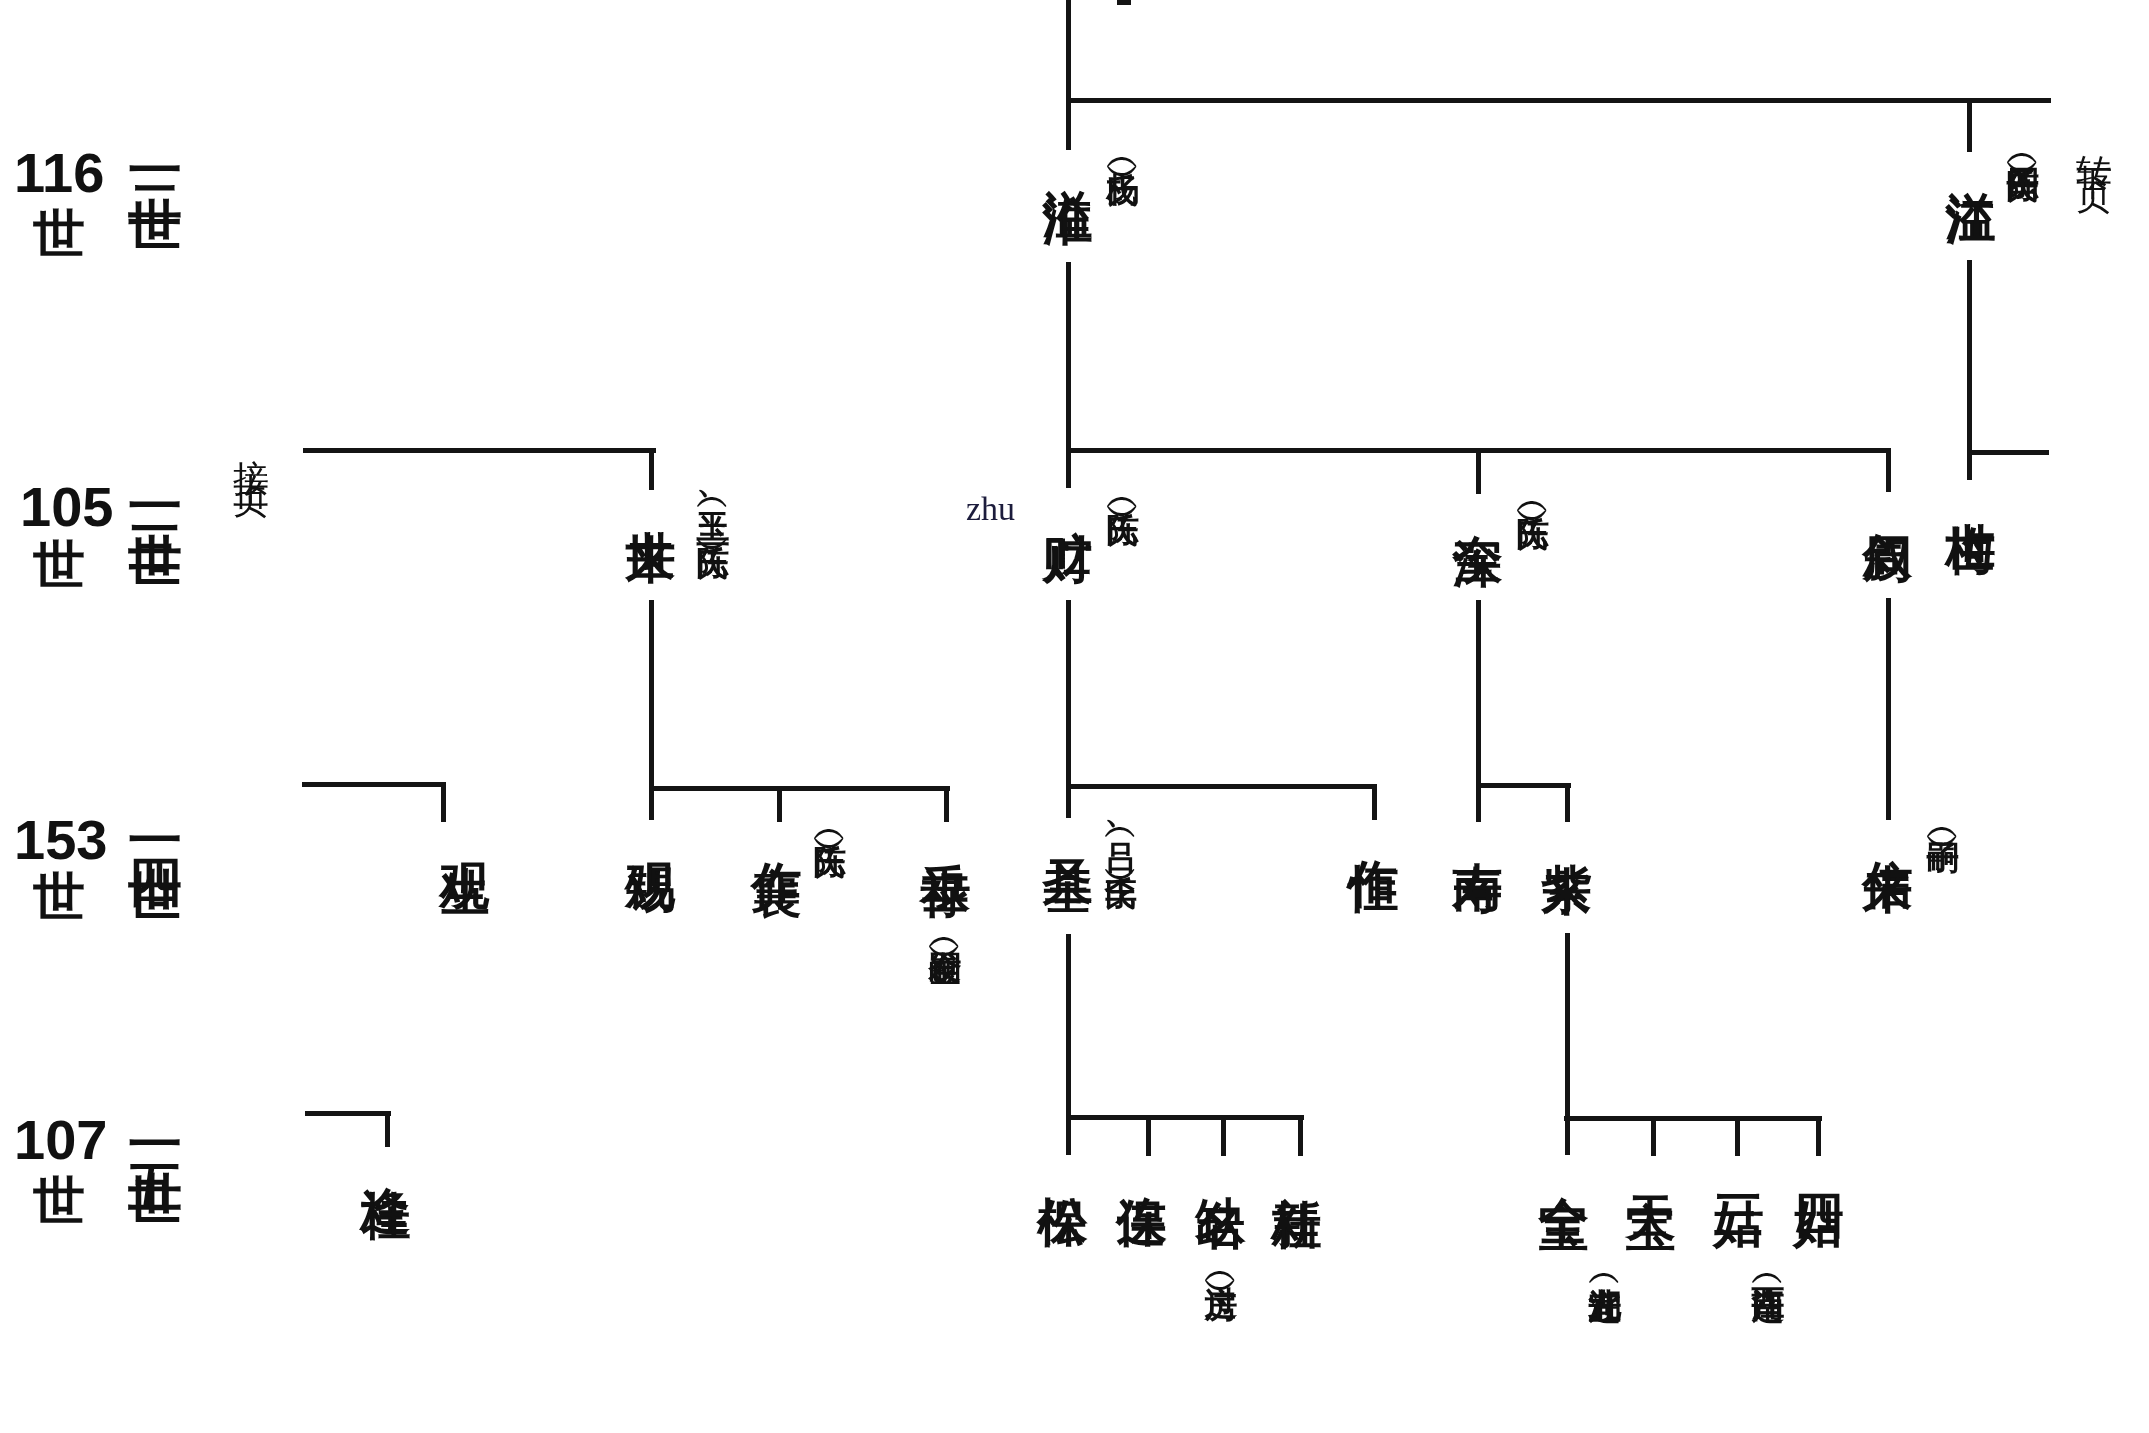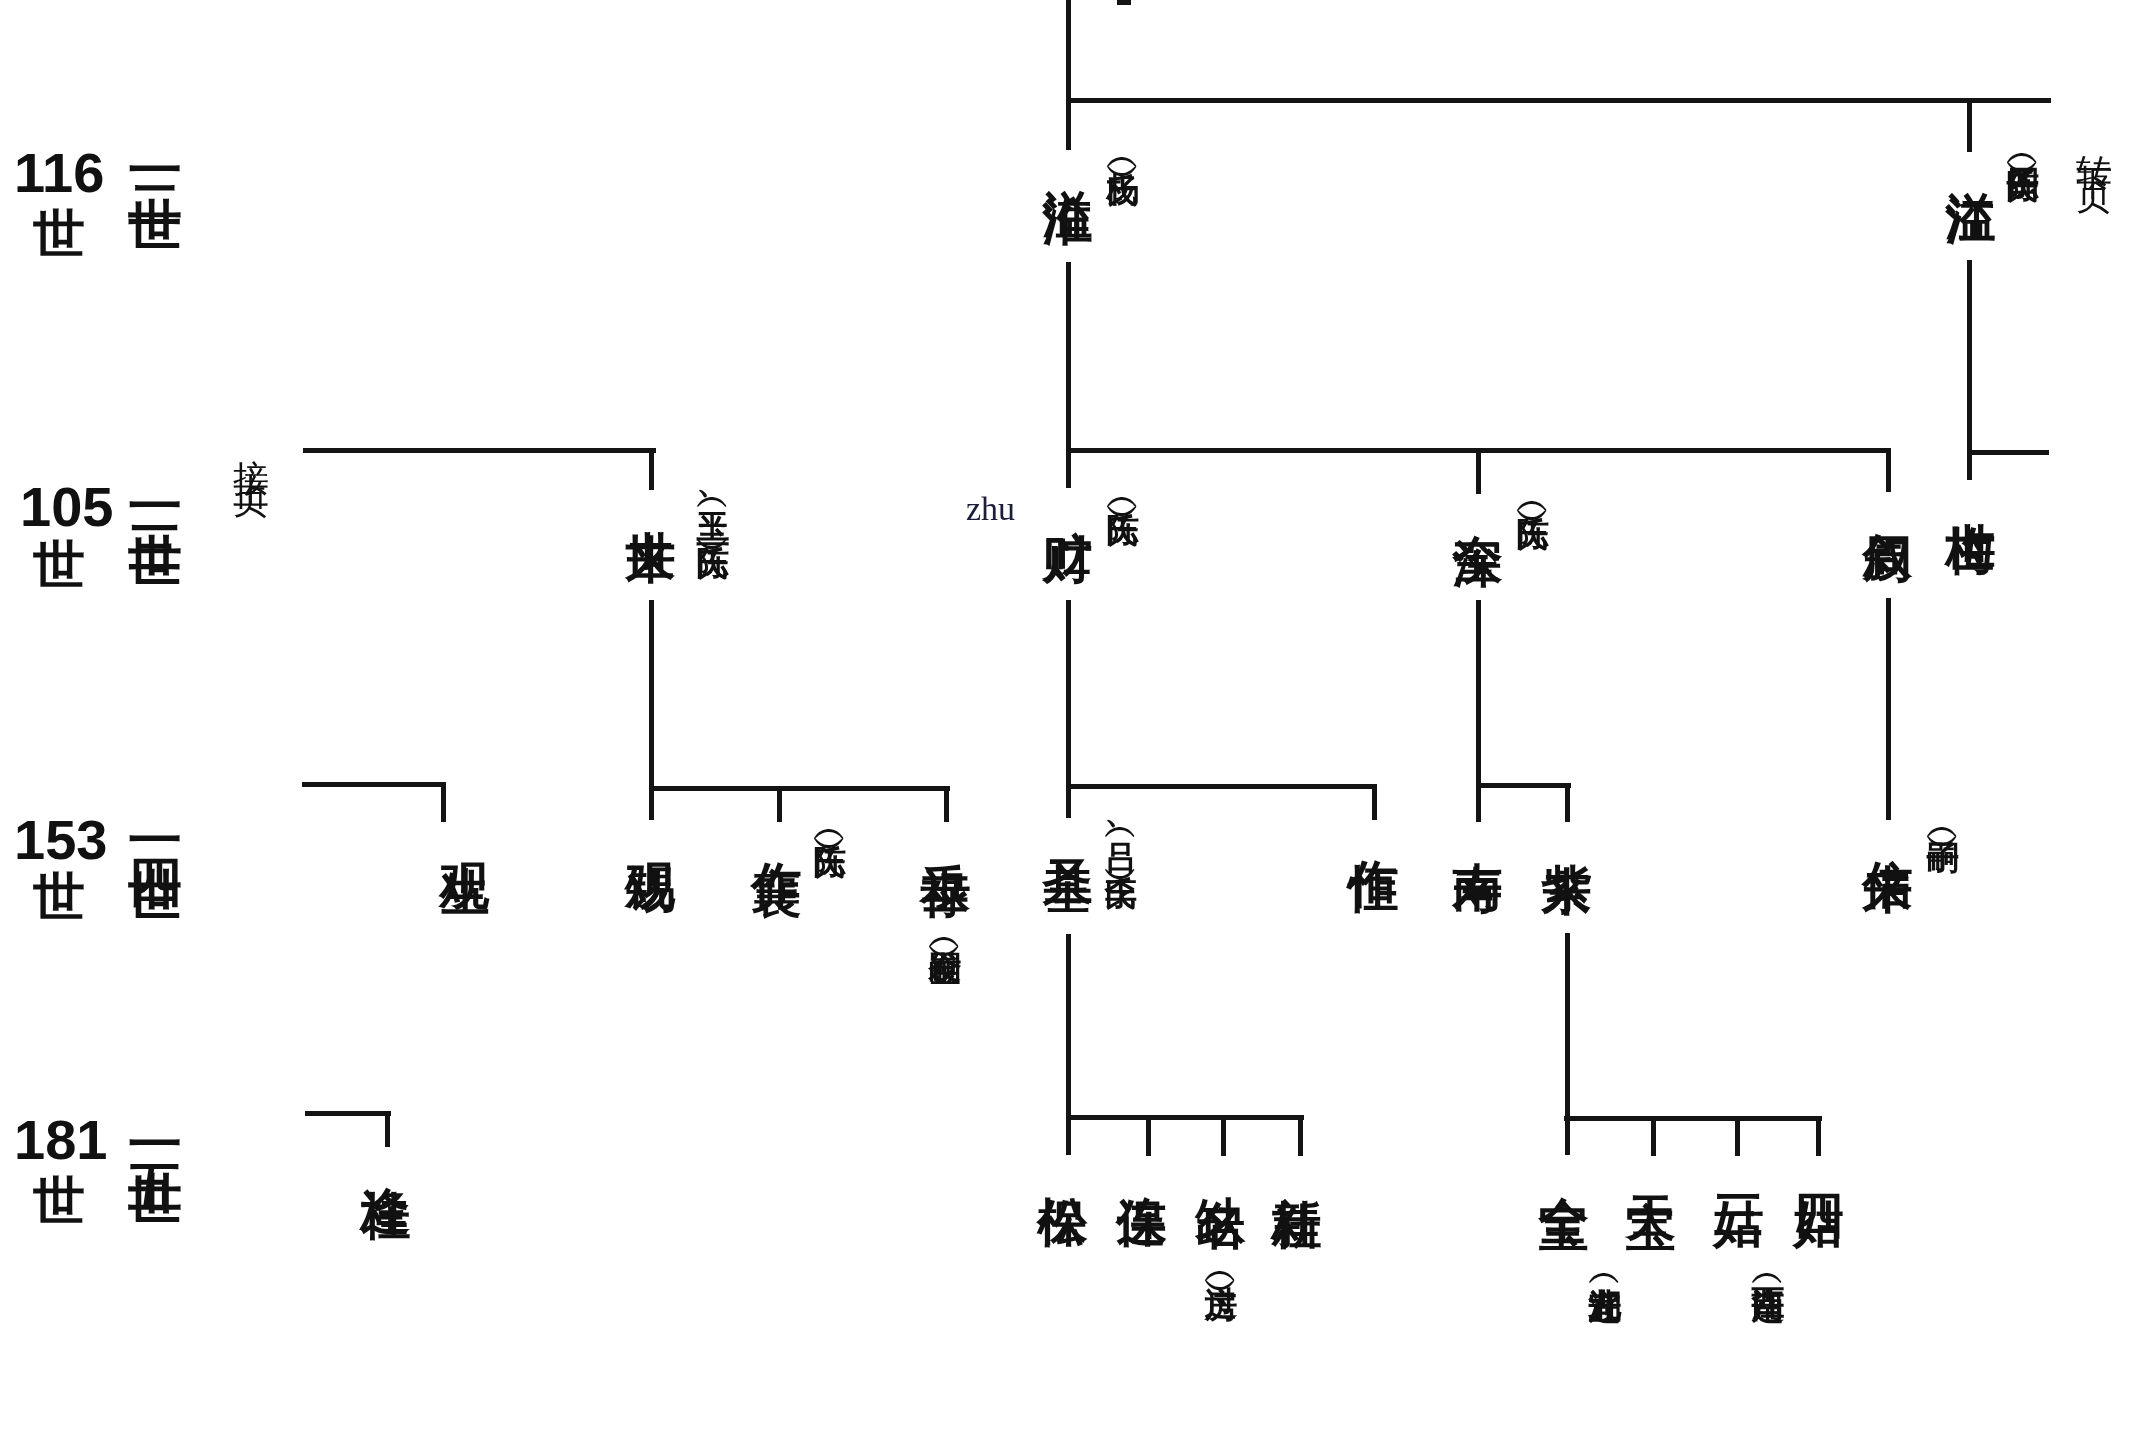--- a/index.html
+++ b/index.html
@@ -124,21 +124,21 @@
   <div class="gen-alt v" style="left:128px;top:142px;">一二世</div>
 
   <div class="gen-num" style="left:14px;top:479px;margin-left:6px;">105</div>
   <div class="gen-shi" style="left:33px;top:540px;">世</div>
   <div class="gen-alt v" style="left:128px;top:478px;">一三世</div>
 
   <div class="gen-num" style="left:14px;top:812px;">153</div>
   <div class="gen-shi" style="left:33px;top:872px;">世</div>
   <div class="gen-alt v" style="left:128px;top:812px;">一四世</div>
 
-  <div class="gen-num" style="left:14px;top:1112px;">181</div>
+  <div class="gen-num" style="left:14px;top:1112px;">107</div>
   <div class="gen-shi" style="left:33px;top:1176px;">世</div>
   <div class="gen-alt v" style="left:128px;top:1116px;">一五世</div>
 
   <div class="pagelabel v" style="left:233px;top:430px;">接上页</div>
   <div class="pagelabel v" style="left:2076px;top:126px;">转下页</div>
 
   <div class="watermark" style="left:966px;top:492px;">zhu</div>
 
   <div class="name v" style="left:1043px;top:150px;">溢淮</div>
   <div class="note v" style="left:1106px;top:146px;">（杨氏）</div>

